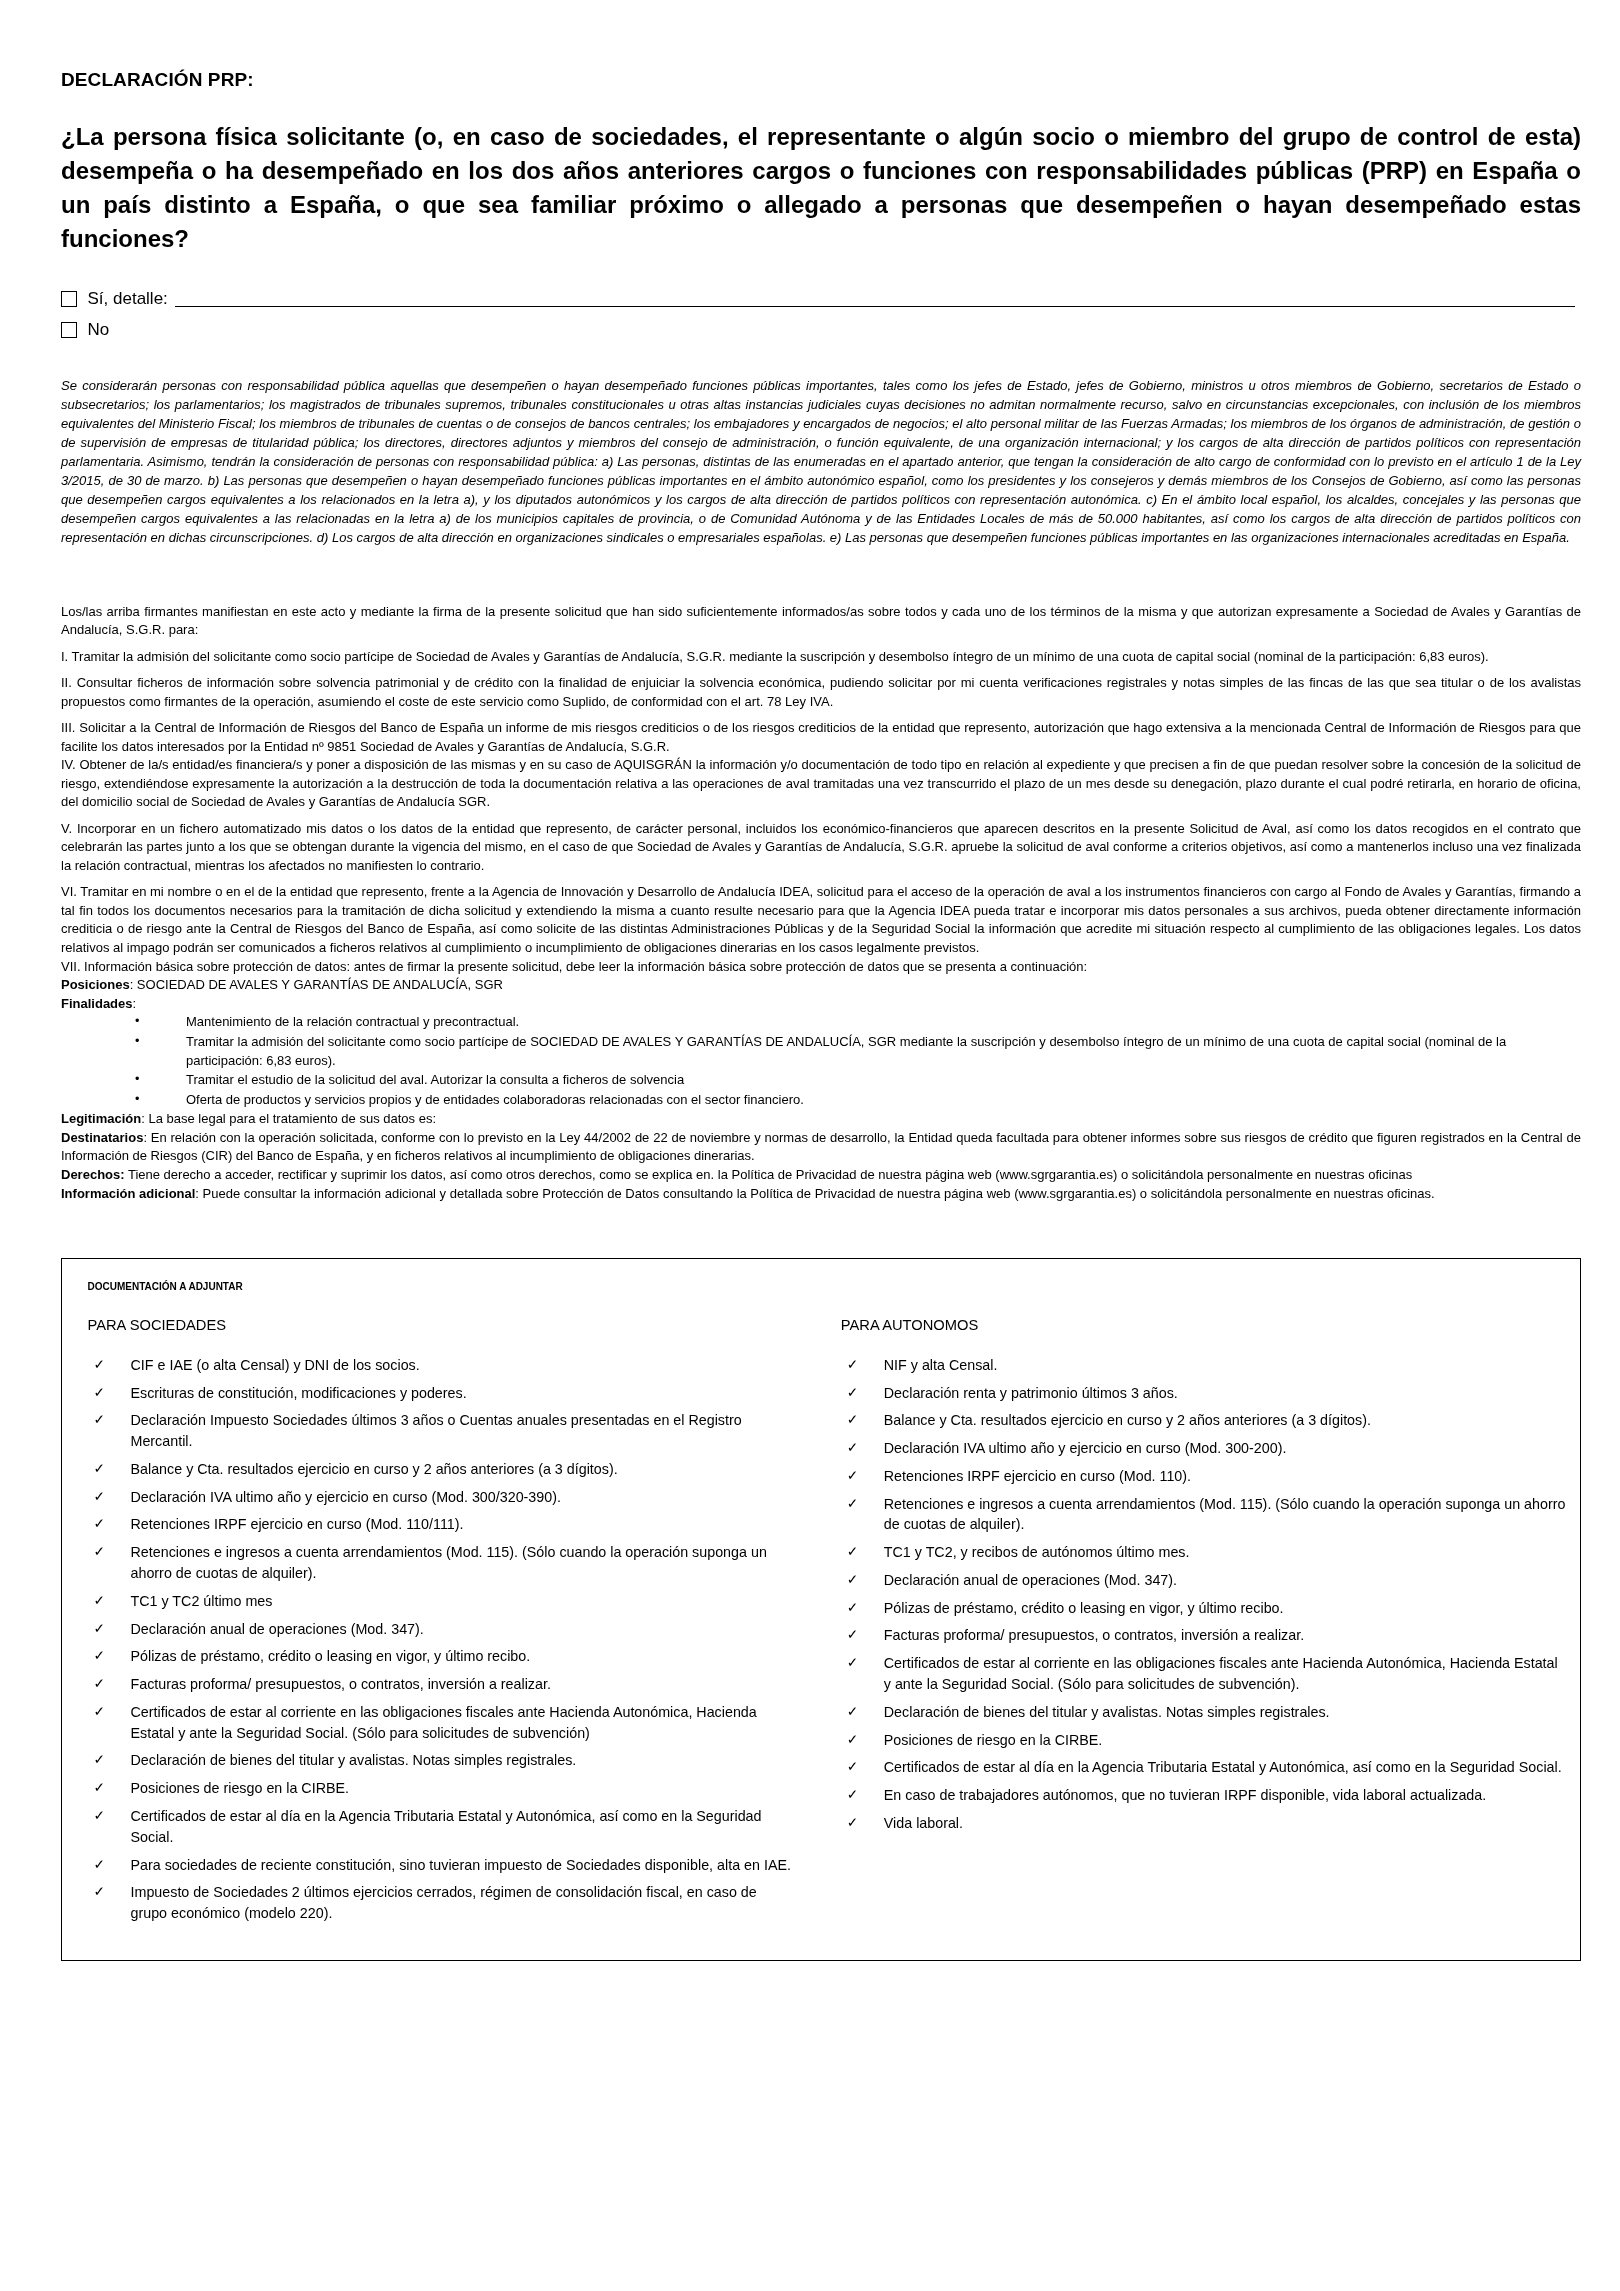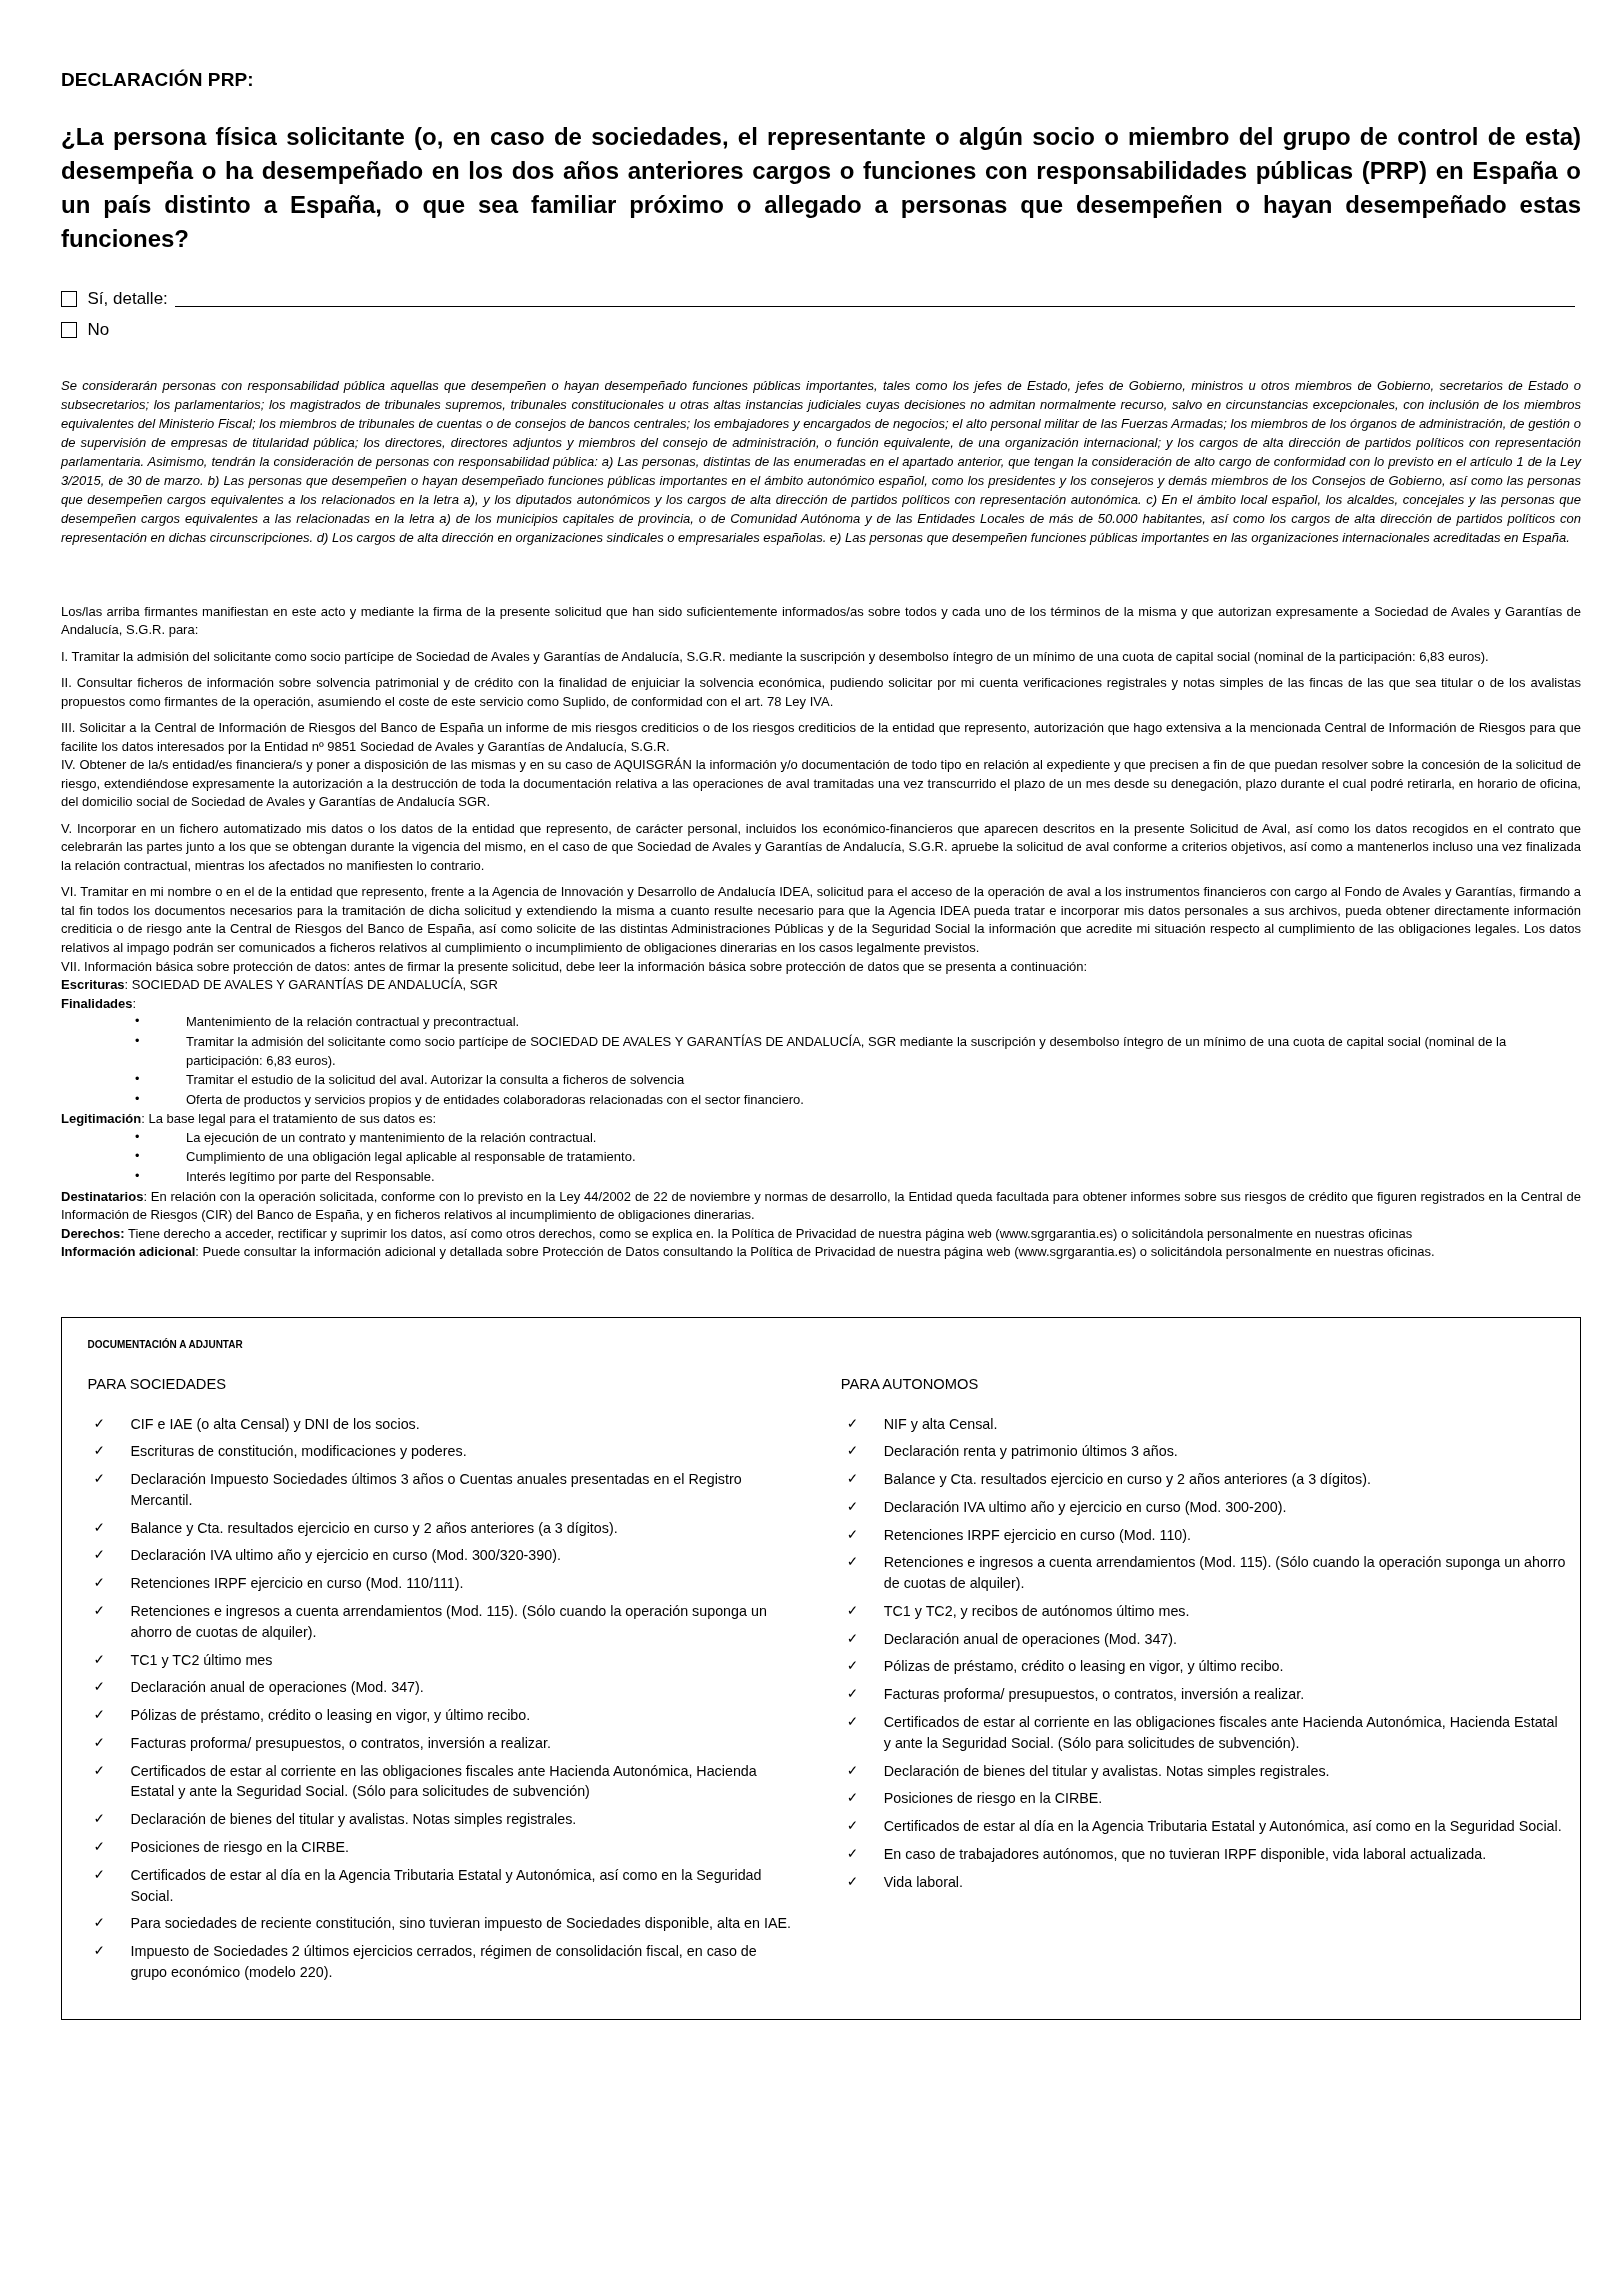--- a/index.html
+++ b/index.html
@@ -191,38 +191,33 @@
   <div class="body-block">
     <p class="body-p">Los/las arriba firmantes manifiestan en este acto y mediante la firma de la presente solicitud que han sido suficientemente informados/as sobre todos y cada uno de los términos de la misma y que autorizan expresamente a Sociedad de Avales y Garantías de Andalucía, S.G.R. para:</p>
     <p class="body-p">I. Tramitar la admisión del solicitante como socio partícipe de Sociedad de Avales y Garantías de Andalucía, S.G.R. mediante la suscripción y desembolso íntegro de un mínimo de una cuota de capital social (nominal de la participación: 6,83 euros).</p>
     <p class="body-p">II. Consultar ficheros de información sobre solvencia patrimonial y de crédito con la finalidad de enjuiciar la solvencia económica, pudiendo solicitar por mi cuenta verificaciones registrales y notas simples de las fincas de las que sea titular o de los avalistas propuestos como firmantes de la operación, asumiendo el coste de este servicio como Suplido, de conformidad con el art. 78 Ley IVA.</p>
     <p class="body-p tight">III. Solicitar a la Central de Información de Riesgos del Banco de España un informe de mis riesgos crediticios o de los riesgos crediticios de la entidad que represento, autorización que hago extensiva a la mencionada Central de Información de Riesgos para que facilite los datos interesados por la Entidad nº 9851 Sociedad de Avales y Garantías de Andalucía, S.G.R.</p>
     <p class="body-p">IV. Obtener de la/s entidad/es financiera/s y poner a disposición de las mismas y en su caso de AQUISGRÁN la información y/o documentación de todo tipo en relación al expediente y que precisen a fin de que puedan resolver sobre la concesión de la solicitud de riesgo, extendiéndose expresamente la autorización a la destrucción de toda la documentación relativa a las operaciones de aval tramitadas una vez transcurrido el plazo de un mes desde su denegación, plazo durante el cual podré retirarla, en horario de oficina, del domicilio social de Sociedad de Avales y Garantías de Andalucía SGR.</p>
     <p class="body-p">V. Incorporar en un fichero automatizado mis datos o los datos de la entidad que represento, de carácter personal, incluidos los económico-financieros que aparecen descritos en la presente Solicitud de Aval, así como los datos recogidos en el contrato que celebrarán las partes junto a los que se obtengan durante la vigencia del mismo, en el caso de que Sociedad de Avales y Garantías de Andalucía, S.G.R.  apruebe la solicitud de aval conforme a criterios objetivos, así como a mantenerlos incluso una vez finalizada la relación contractual, mientras los afectados no manifiesten lo contrario.</p>
     <p class="body-p tight">VI. Tramitar en mi nombre o en el de la entidad que represento, frente a la Agencia de Innovación y Desarrollo de Andalucía IDEA, solicitud para el acceso de la operación de aval a los instrumentos financieros con cargo al Fondo de Avales y Garantías, firmando a tal fin todos los documentos necesarios para la tramitación de dicha solicitud y extendiendo la misma a cuanto resulte necesario para que la Agencia IDEA pueda tratar e incorporar mis datos personales a sus archivos, pueda obtener directamente información crediticia o de riesgo ante la Central de Riesgos del Banco de España, así como solicite de las distintas Administraciones Públicas y de la Seguridad Social la información que acredite mi situación respecto al cumplimiento de las obligaciones legales. Los datos relativos al impago podrán ser comunicados a ficheros relativos al cumplimiento o incumplimiento de obligaciones dinerarias en los casos legalmente previstos.</p>
     <p class="body-p tight">VII. Información básica sobre protección de datos: antes de firmar la presente solicitud, debe leer la información básica sobre protección de datos que se presenta a continuación:</p>
 
-    <p class="body-p tight"><b>Escrituras</b><span>: SOCIEDAD DE AVALES Y GARANTÍAS DE ANDALUCÍA, SGR</span></p>
+    <p class="body-p tight"><b>Posiciones</b><span>: SOCIEDAD DE AVALES Y GARANTÍAS DE ANDALUCÍA, SGR</span></p>
 
     <p class="body-p tight"><b>Finalidades</b><span>:</span></p>
 
     <ul class="dot-list">
       <li>Mantenimiento de la relación contractual y precontractual.</li>
       <li>Tramitar la admisión del solicitante como socio partícipe de SOCIEDAD DE AVALES Y GARANTÍAS DE ANDALUCÍA, SGR mediante la suscripción y desembolso íntegro de un mínimo de una cuota de capital social (nominal de la participación: 6,83 euros).</li>
       <li>Tramitar el estudio de la solicitud del aval. Autorizar la consulta a ficheros de solvencia</li>
       <li>Oferta de productos y servicios propios y de entidades colaboradoras relacionadas con el sector financiero.</li>
     </ul>
 
     <p class="body-p tight"><b>Legitimación</b><span>: La base legal para el tratamiento de sus datos es:</span></p>
 
-    <ul class="dot-list">
-      <li>La ejecución de un contrato y mantenimiento de la relación contractual.</li>
-      <li>Cumplimiento de una obligación legal aplicable al responsable de tratamiento.</li>
-      <li>Interés legítimo por parte del Responsable.</li>
-    </ul>
 
     <p class="body-p tight"><b>Destinatarios</b><span>: En relación con la operación solicitada, conforme con lo previsto en la Ley 44/2002 de 22 de noviembre y normas de desarrollo, la Entidad queda facultada para obtener informes sobre sus riesgos de crédito que figuren registrados en la Central de Información de Riesgos (CIR) del Banco de España, y en ficheros relativos al incumplimiento de obligaciones dinerarias.</span></p>
 
     <p class="body-p tight"><b>Derechos:</b><span> Tiene derecho a acceder, rectificar y suprimir los datos, así como otros derechos, como se explica en. la Política de Privacidad de nuestra página web (www.sgrgarantia.es) o solicitándola personalmente en nuestras oficinas</span></p>
 
     <p class="body-p tight"><b>Información adicional</b><span>: Puede consultar la información adicional y detallada sobre Protección de Datos consultando la Política de Privacidad de nuestra página web (www.sgrgarantia.es) o solicitándola personalmente en nuestras oficinas.</span></p>
   </div>
 
   <div class="doc-box">
     <div class="doc-box-title">DOCUMENTACIÓN A ADJUNTAR</div>

